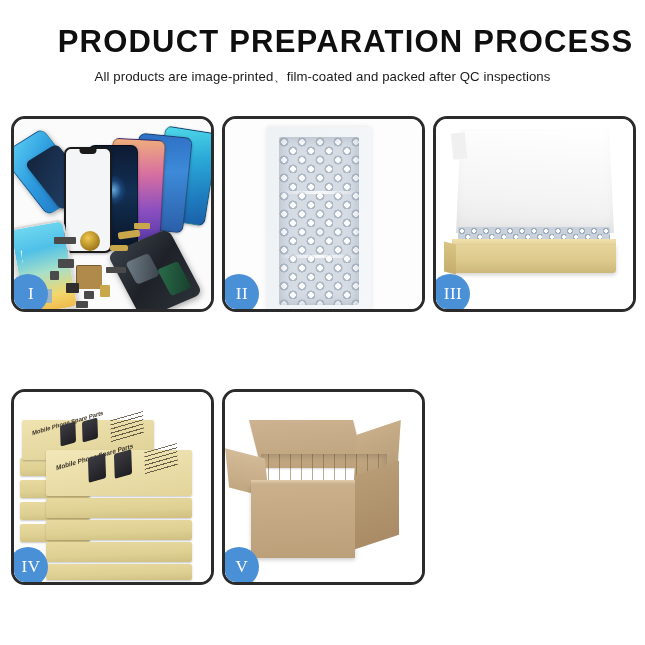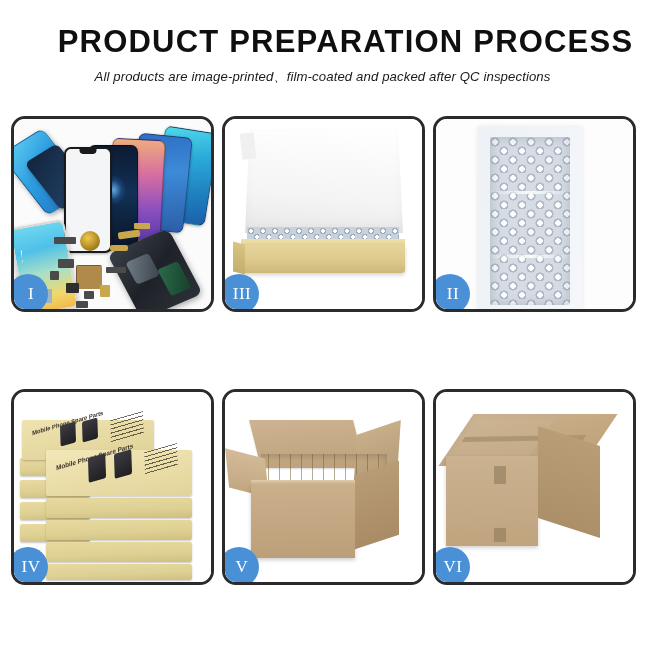--- a/index.html
+++ b/index.html
@@ -32,21 +32,20 @@
     padding-left: 46px;
   }
   .subtitle {
     margin-top: 9px;
     font-family: "Liberation Sans", sans-serif;
     font-size: 13.2px;
     font-weight: 400;
     letter-spacing: 0.1px;
     color: #1a1a1a;
     white-space: nowrap;
-    font-style: italic;
   }
 
   
   .grid {
     position: absolute;
     left: 11px;
     top: 116px;
     width: 625px;
     display: grid;
     grid-template-columns: 203px 203px 203px;
@@ -373,41 +372,41 @@
       <div class="part" style="left:92px; top:148px; width:20px; height:6px;"></div>
       <div class="part" style="left:30px; top:170px; width:8px; height:14px; background:#9fb4c4;"></div>
       <div class="part" style="left:62px; top:182px; width:12px; height:7px;"></div>
       <div class="part" style="left:120px; top:104px; width:16px; height:6px; background:#c8a84a;"></div>
     </div>
     <div class="badge">I</div>
   </div>
 
   <div class="panel">
     <div class="panel-stage">
+      <div class="p2-bg"></div>
+      <div class="bw-sleeve">
+        <div class="bw-inner"></div>
+        <div class="bw-seam" style="top:64px;"></div>
+        <div class="bw-seam" style="top:128px;"></div>
+      </div>
+    </div>
+    <div class="badge">II</div>
+  </div>
+
+  <div class="panel">
+    <div class="panel-stage">
       <div class="p3-bg"></div>
       <div class="m3-lid"></div>
       <div class="m3-lid-tab"></div>
       <div class="m3-bubbles"></div>
       <div class="m3-base-lip"></div>
       <div class="m3-base"></div>
       <div class="m3-base-left"></div>
     </div>
     <div class="badge">III</div>
-  </div>
-
-  <div class="panel">
-    <div class="panel-stage">
-      <div class="p2-bg"></div>
-      <div class="bw-sleeve">
-        <div class="bw-inner"></div>
-        <div class="bw-seam" style="top:64px;"></div>
-        <div class="bw-seam" style="top:128px;"></div>
-      </div>
-    </div>
-    <div class="badge">II</div>
   </div>
 
   <div class="panel">
     <div class="panel-stage">
       <div class="p4-bg"></div>
       <div class="stack">
 
         <div class="sbox" style="left:0px; top:52px; width:70px; height:18px;"></div>
         <div class="sbox" style="left:0px; top:74px; width:70px; height:18px;"></div>
         <div class="sbox" style="left:0px; top:96px; width:70px; height:18px;"></div>
@@ -441,27 +440,14 @@
       <div class="c5-flap-right"></div>
       <div class="c5-contents"></div>
       <div class="c5-flap-left"></div>
       <div class="c5-rim"></div>
       <div class="c5-front"></div>
       <div class="c5-right"></div>
     </div>
     <div class="badge">V</div>
   </div>
 
-  <div class="panel">
-    <div class="panel-stage">
-      <div class="p6-bg"></div>
-      <div class="c6-top"></div>
-      <div class="c6-top2"></div>
-      <div class="c6-tape"></div>
-      <div class="c6-front"></div>
-      <div class="c6-right"></div>
-      <div class="c6-nick" style="left:58px; top:74px; width:12px; height:18px;"></div>
-      <div class="c6-nick" style="left:58px; top:136px; width:12px; height:14px;"></div>
-    </div>
-    <div class="badge">VI</div>
-  </div>
 
 </div>
 
 </body></html>

